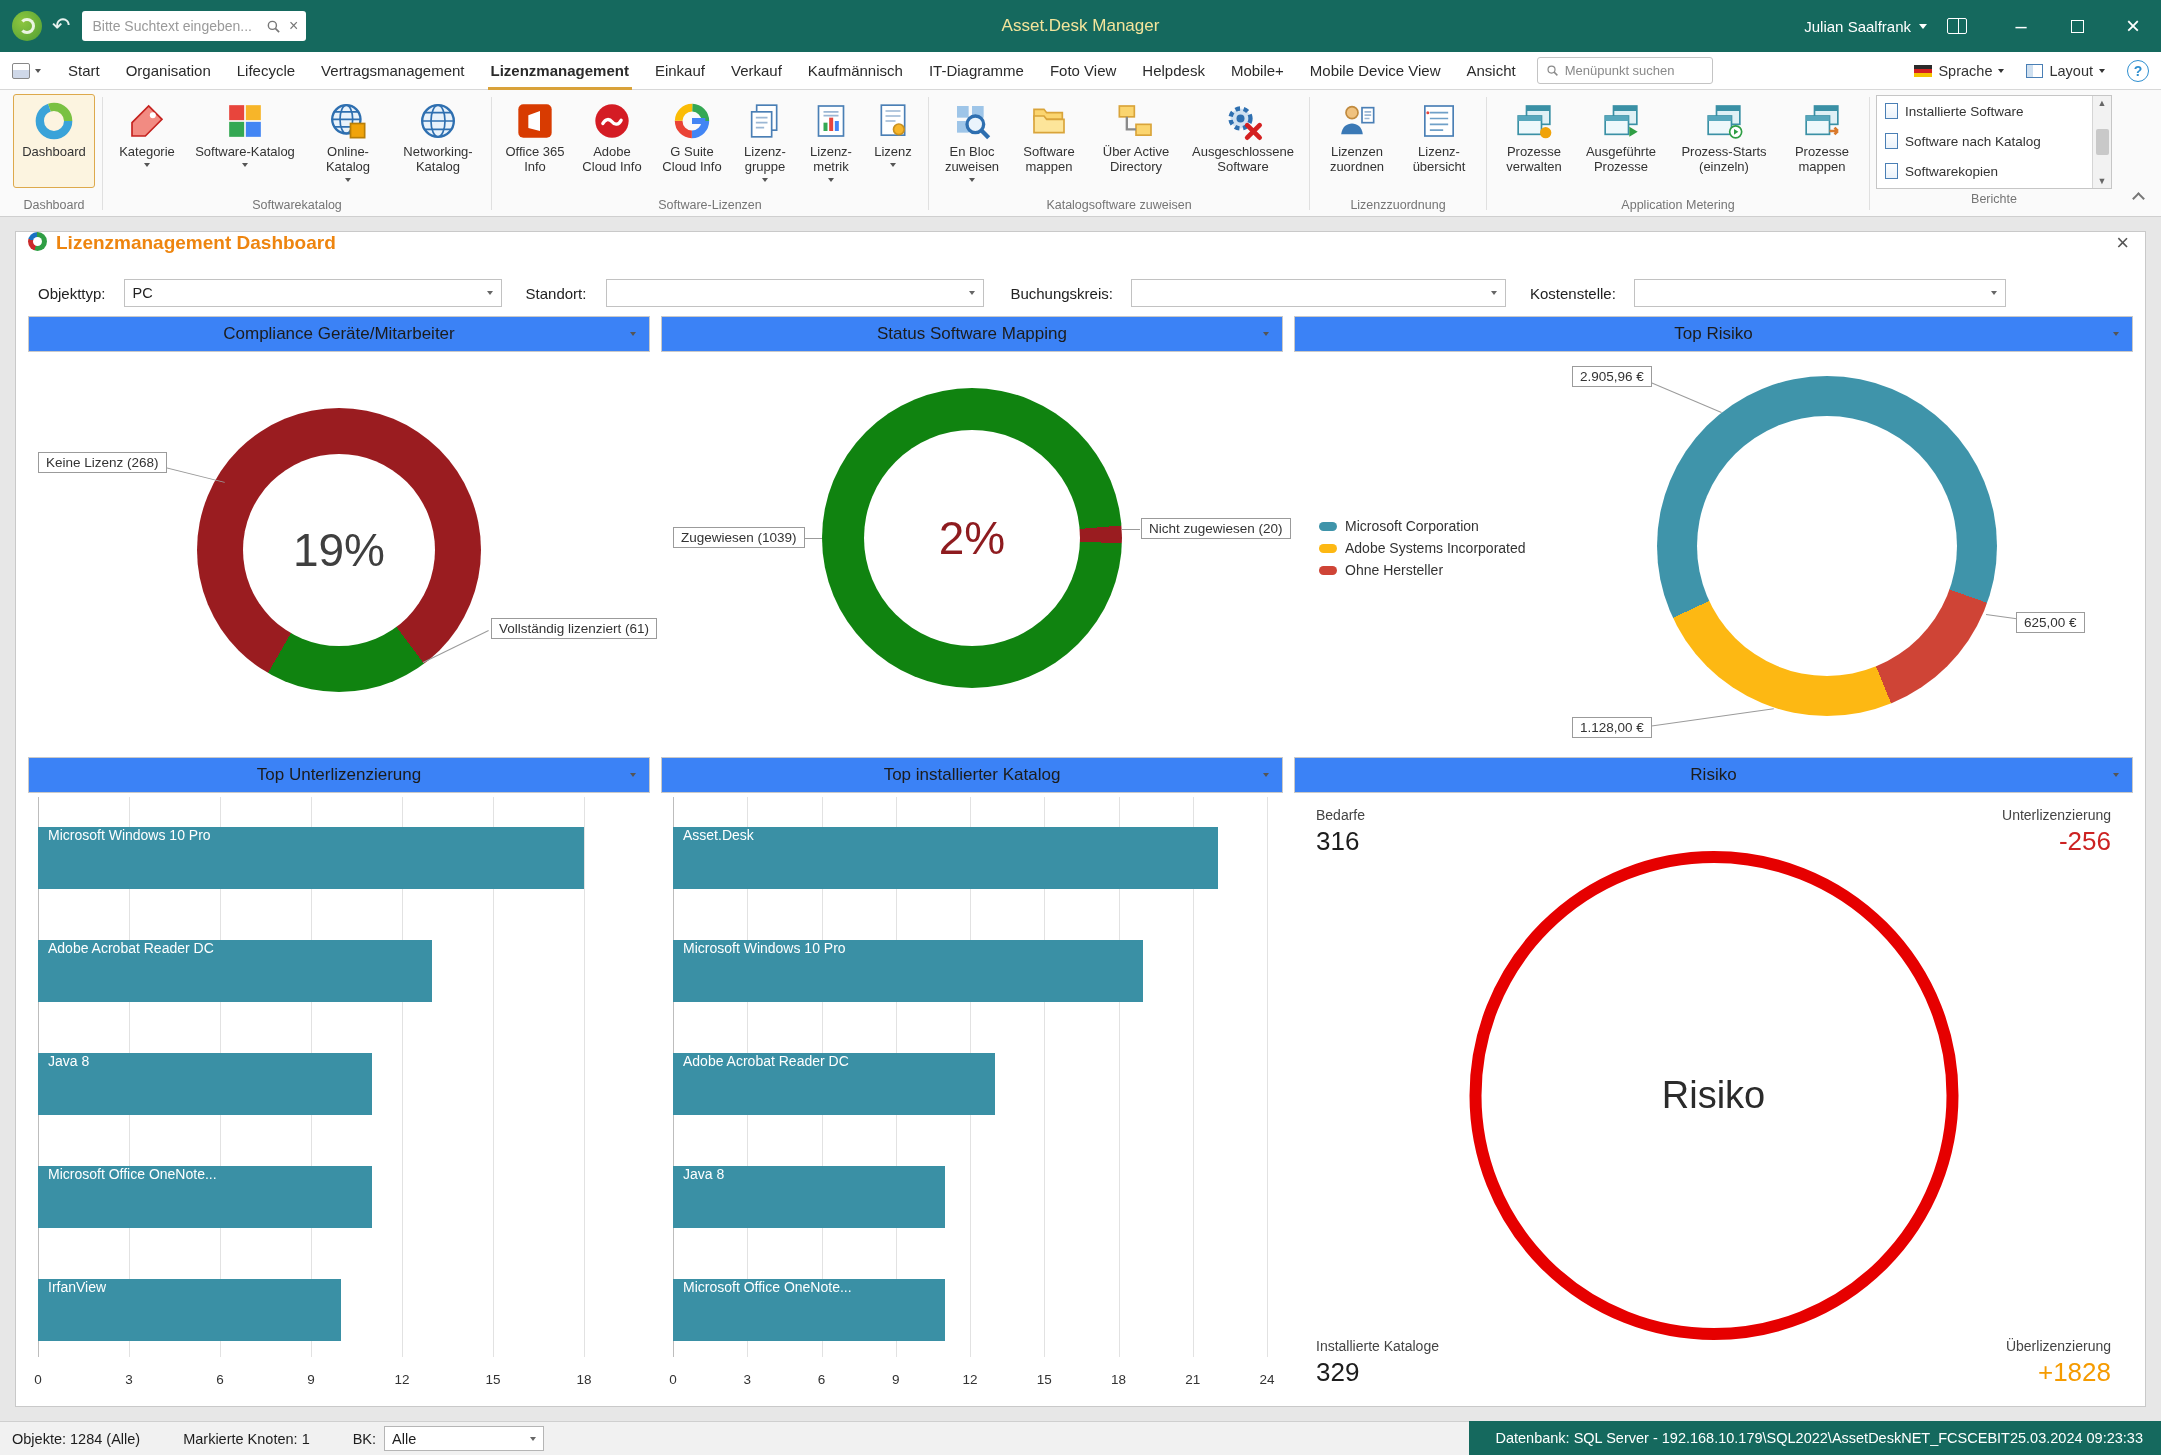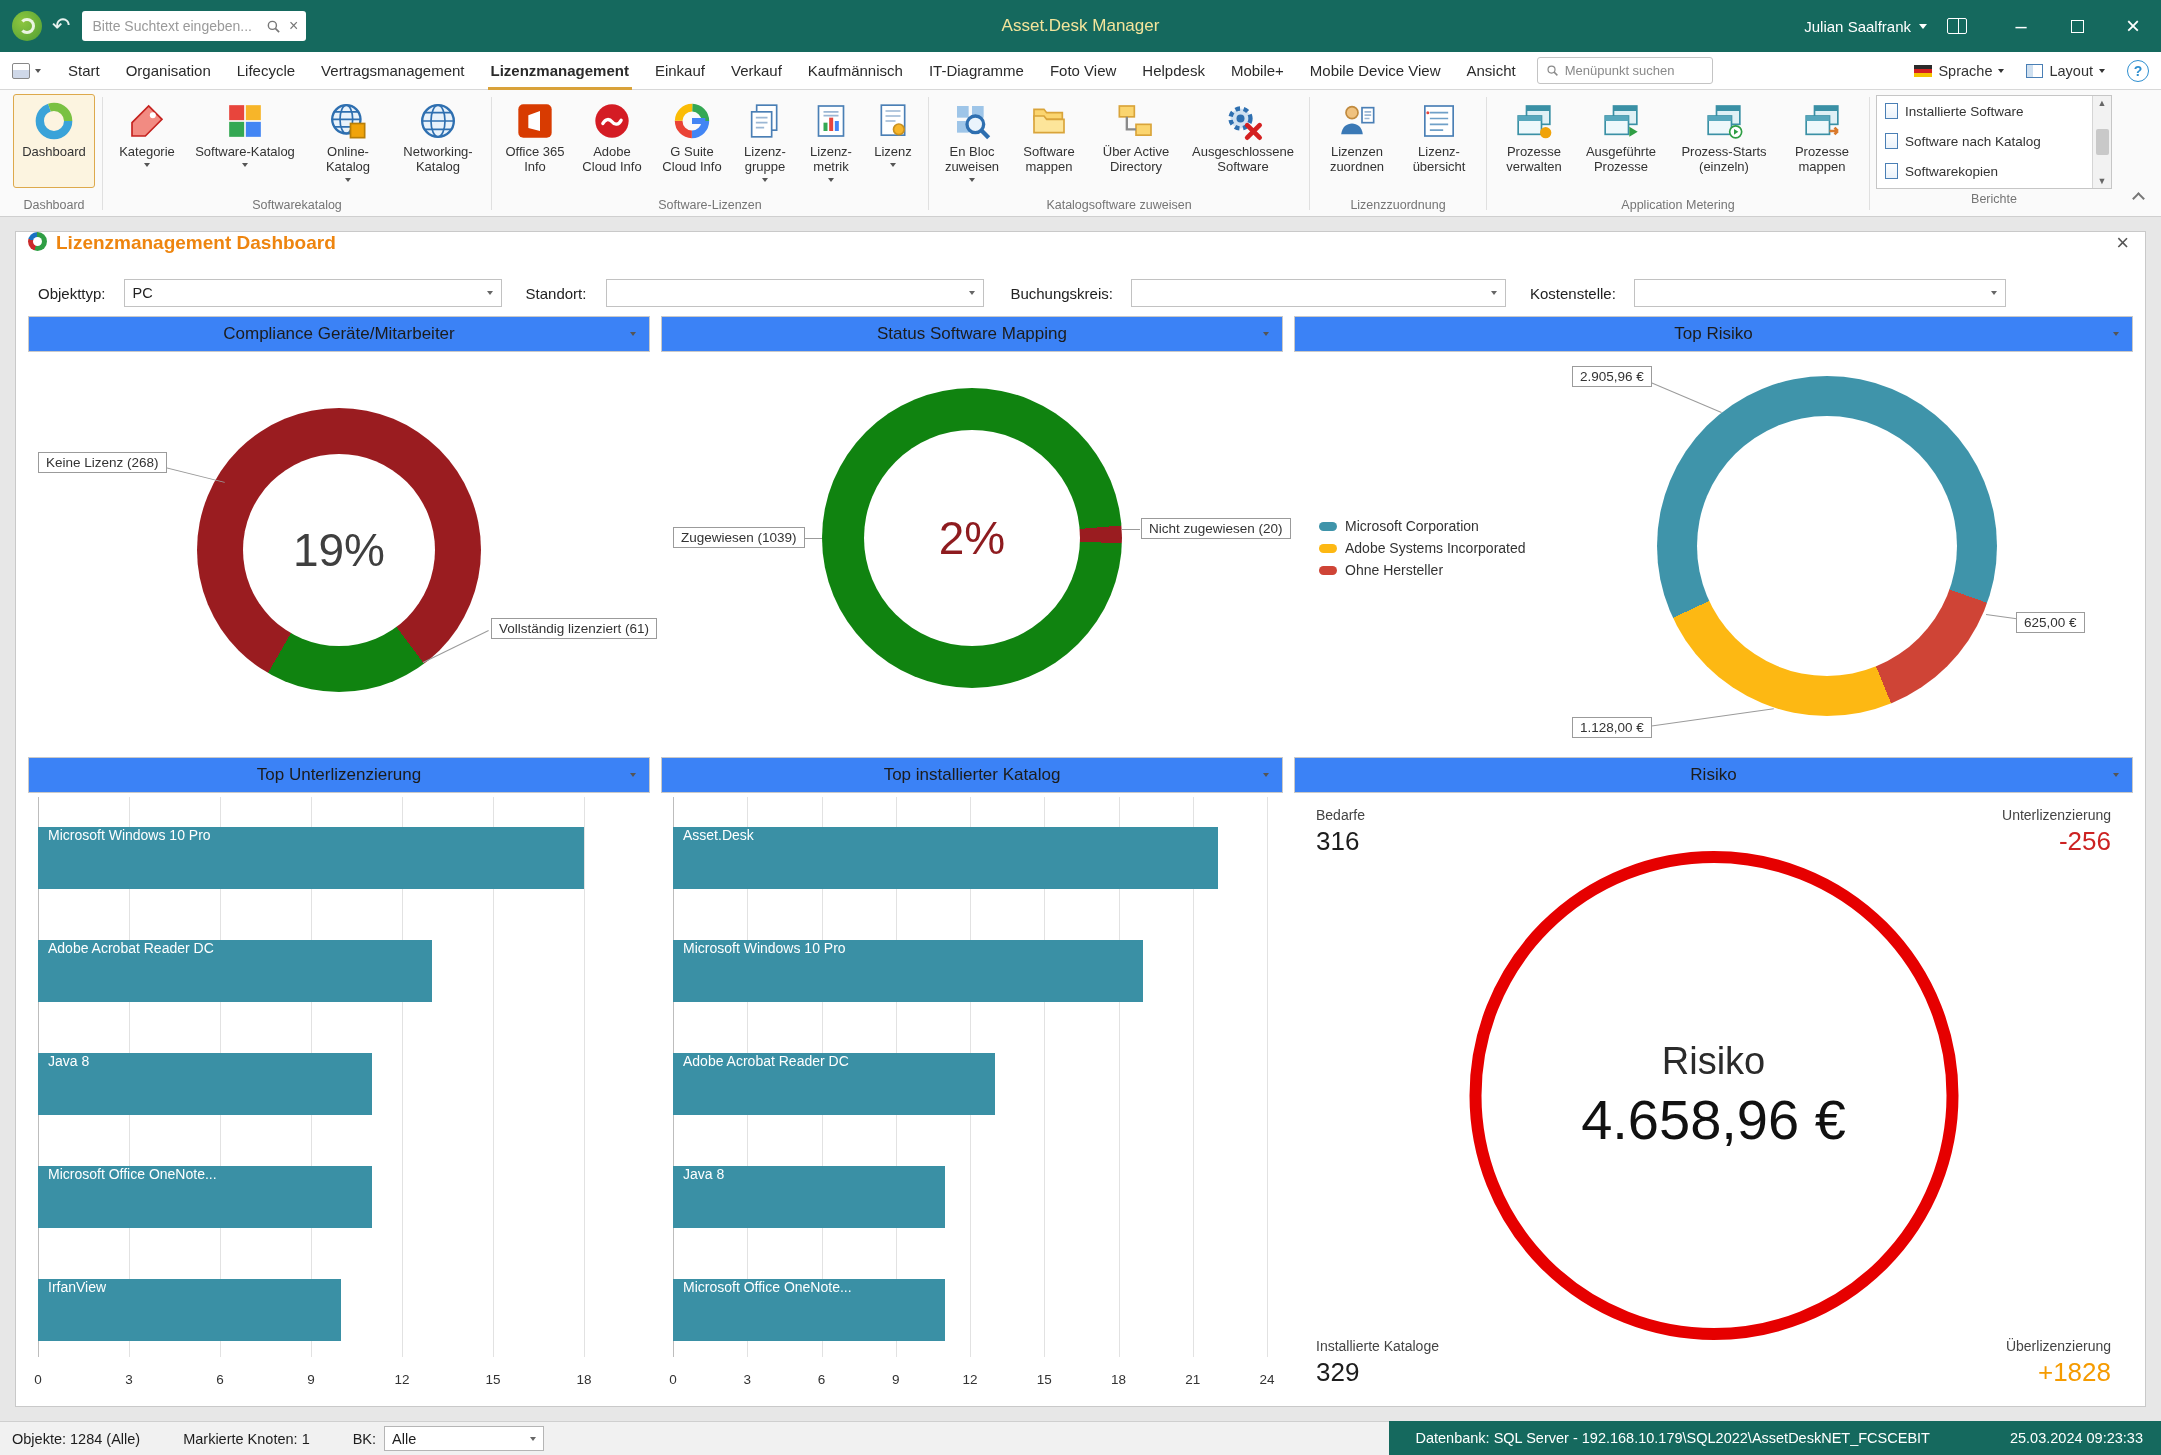--- a/index.html
+++ b/index.html
@@ -106,21 +106,21 @@
 .risk-circle{position:absolute;left:50%;transform:translateX(-50%);top:58px;width:489px;height:489px;border:12px solid #e60000;border-radius:50%;display:flex;flex-direction:column;align-items:center;justify-content:center;background:#fff}
 .risk-title{font-size:38px;color:#2b2b2b}
 .risk-value{font-size:56px;color:#111;margin-top:4px}
 
 
 .statusbar{height:34px;display:flex;font-size:14.5px}
 .sb-left{flex:1;background:#f1f1f1;border-top:1px solid #cfcfcf;display:flex;align-items:center;gap:43px;padding:0 12px;color:#1d1d1d}
 .bk{display:flex;align-items:center;gap:8px}
 .bk-select{width:160px;height:25px;border:1px solid #b5b5b5;background:#fff;display:flex;align-items:center;padding:0 7px;gap:6px}
 .bk-select .val{flex:1}
-.sb-right{background:#15695e;color:#fff;display:flex;align-items:center;gap:80px;padding:0 18px 0 26px;white-space:nowrap}
+.sb-right{background:#15695e;color:#fff;display:flex;align-items:center;padding:0 18px 0 26px;white-space:nowrap}
 </style>
 </head>
 <body>
 
 <header class="titlebar">
   <span class="tb-logo"></span>
   <span class="tb-undo">↶</span>
   <div class="tb-search">
     <input placeholder="Bitte Suchtext eingeben..." style="">
     <svg viewBox="0 0 16 16" width="15" height="15">
@@ -694,21 +694,20 @@
           <div class="stat" style="left:22px;top:14px">
             <div class="stat-label">Bedarfe</div>
             <div class="stat-value">316</div>
           </div>
           <div class="stat right" style="right:22px;top:14px">
             <div class="stat-label">Unterlizenzierung</div>
             <div class="stat-value" style="color: rgb(204, 34, 34);">-256</div>
           </div>
           <div class="risk-circle" style="border-color: rgb(230, 0, 0);">
             <div class="risk-title">Risiko</div>
-            <div class="risk-value">4.658,96 €</div>
           </div>
           <div class="stat" style="left:22px;bottom:8px">
             <div class="stat-label">Installierte Kataloge</div>
             <div class="stat-value">329</div>
           </div>
           <div class="stat right" style="right:22px;bottom:8px">
             <div class="stat-label">Überlizenzierung</div>
             <div class="stat-value" style="color: rgb(245, 155, 0);">+1828</div>
           </div>
         </div>

